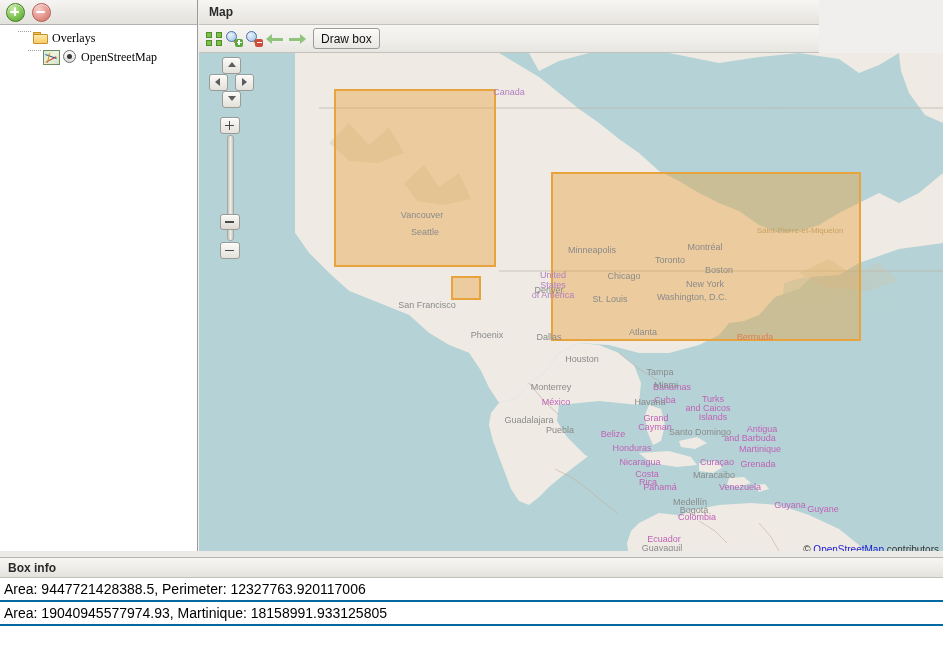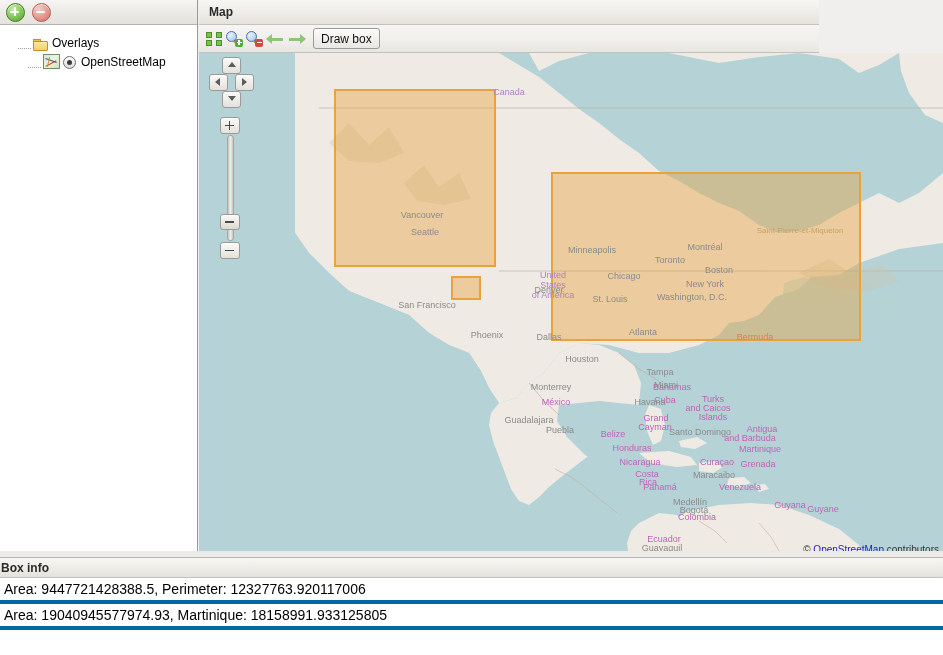--- a/index.html
+++ b/index.html
@@ -34,21 +34,21 @@
     box-shadow:inset 0 1px 1px rgba(255,255,255,.7);
   }
   .circ-btn::before{
     content:"";position:absolute;left:3px;top:7px;width:9px;height:2px;background:#fff;border-radius:1px;
   }
   .circ-btn.add::after{
     content:"";position:absolute;left:7px;top:3px;width:2px;height:9px;background:#fff;border-radius:1px;
   }
 
   .tree{padding:6px 0 0 0;}
-  .tree-row{display:flex;align-items:flex-end;height:19px;padding-left:6px;position:relative;cursor:default;}
+  .tree-row{display:flex;align-items:flex-start;height:19px;padding-left:6px;position:relative;cursor:default;font-family:Liberation Serif, serif;}
   .expander{
     width:9px;height:9px;border:1px solid #808080;background:#fff;
     display:inline-block;position:relative;margin-right:3px;flex:none;
   }
   .expander::before{
     content:"";position:absolute;left:1px;top:3px;width:5px;height:1px;background:#333;
   }
   .dots{
     width:13px;height:1px;border-top:1px dotted #a0a0a0;display:inline-block;margin-right:2px;flex:none;
   }
@@ -196,28 +196,28 @@
     font-family:"Liberation Sans",sans-serif;white-space:nowrap;
   }
   .attribution a{color:#1a1ad0;text-decoration:underline;}
 
   
   .bottom-panel{
     position:absolute;left:0;top:557px;width:943px;height:98px;
     background:#fff;box-sizing:border-box;border-top:1px solid #b6b4b0;
   }
   .box-info-title{
-    height:20px;line-height:20px;padding-left:1px;font-weight:bold;font-size:12px;color:#2b2b2b;
+    height:20px;line-height:20px;padding-left:8px;font-weight:bold;font-size:12px;color:#2b2b2b;
     background:linear-gradient(to bottom,#f7f6f4 0%,#eeece8 55%,#e4e2dd 100%);
     border-bottom:1px solid #c3c1bc;box-sizing:border-box;
   }
   .info-list{background:#fff;}
   .info-row{
     height:22px;line-height:22px;padding-left:4px;font-size:14px;color:#000;
-    border-bottom:4px solid #0369a1;white-space:nowrap;overflow:hidden;
+    border-bottom:2px solid #0369a1;white-space:nowrap;overflow:hidden;
     font-family:"Liberation Sans",sans-serif;
   }
   .splitter{
     position:absolute;left:0;top:551px;width:943px;height:6px;background:#eceae6;
   }
 </style>
 </head>
 <body>
 
 <div class="app">

